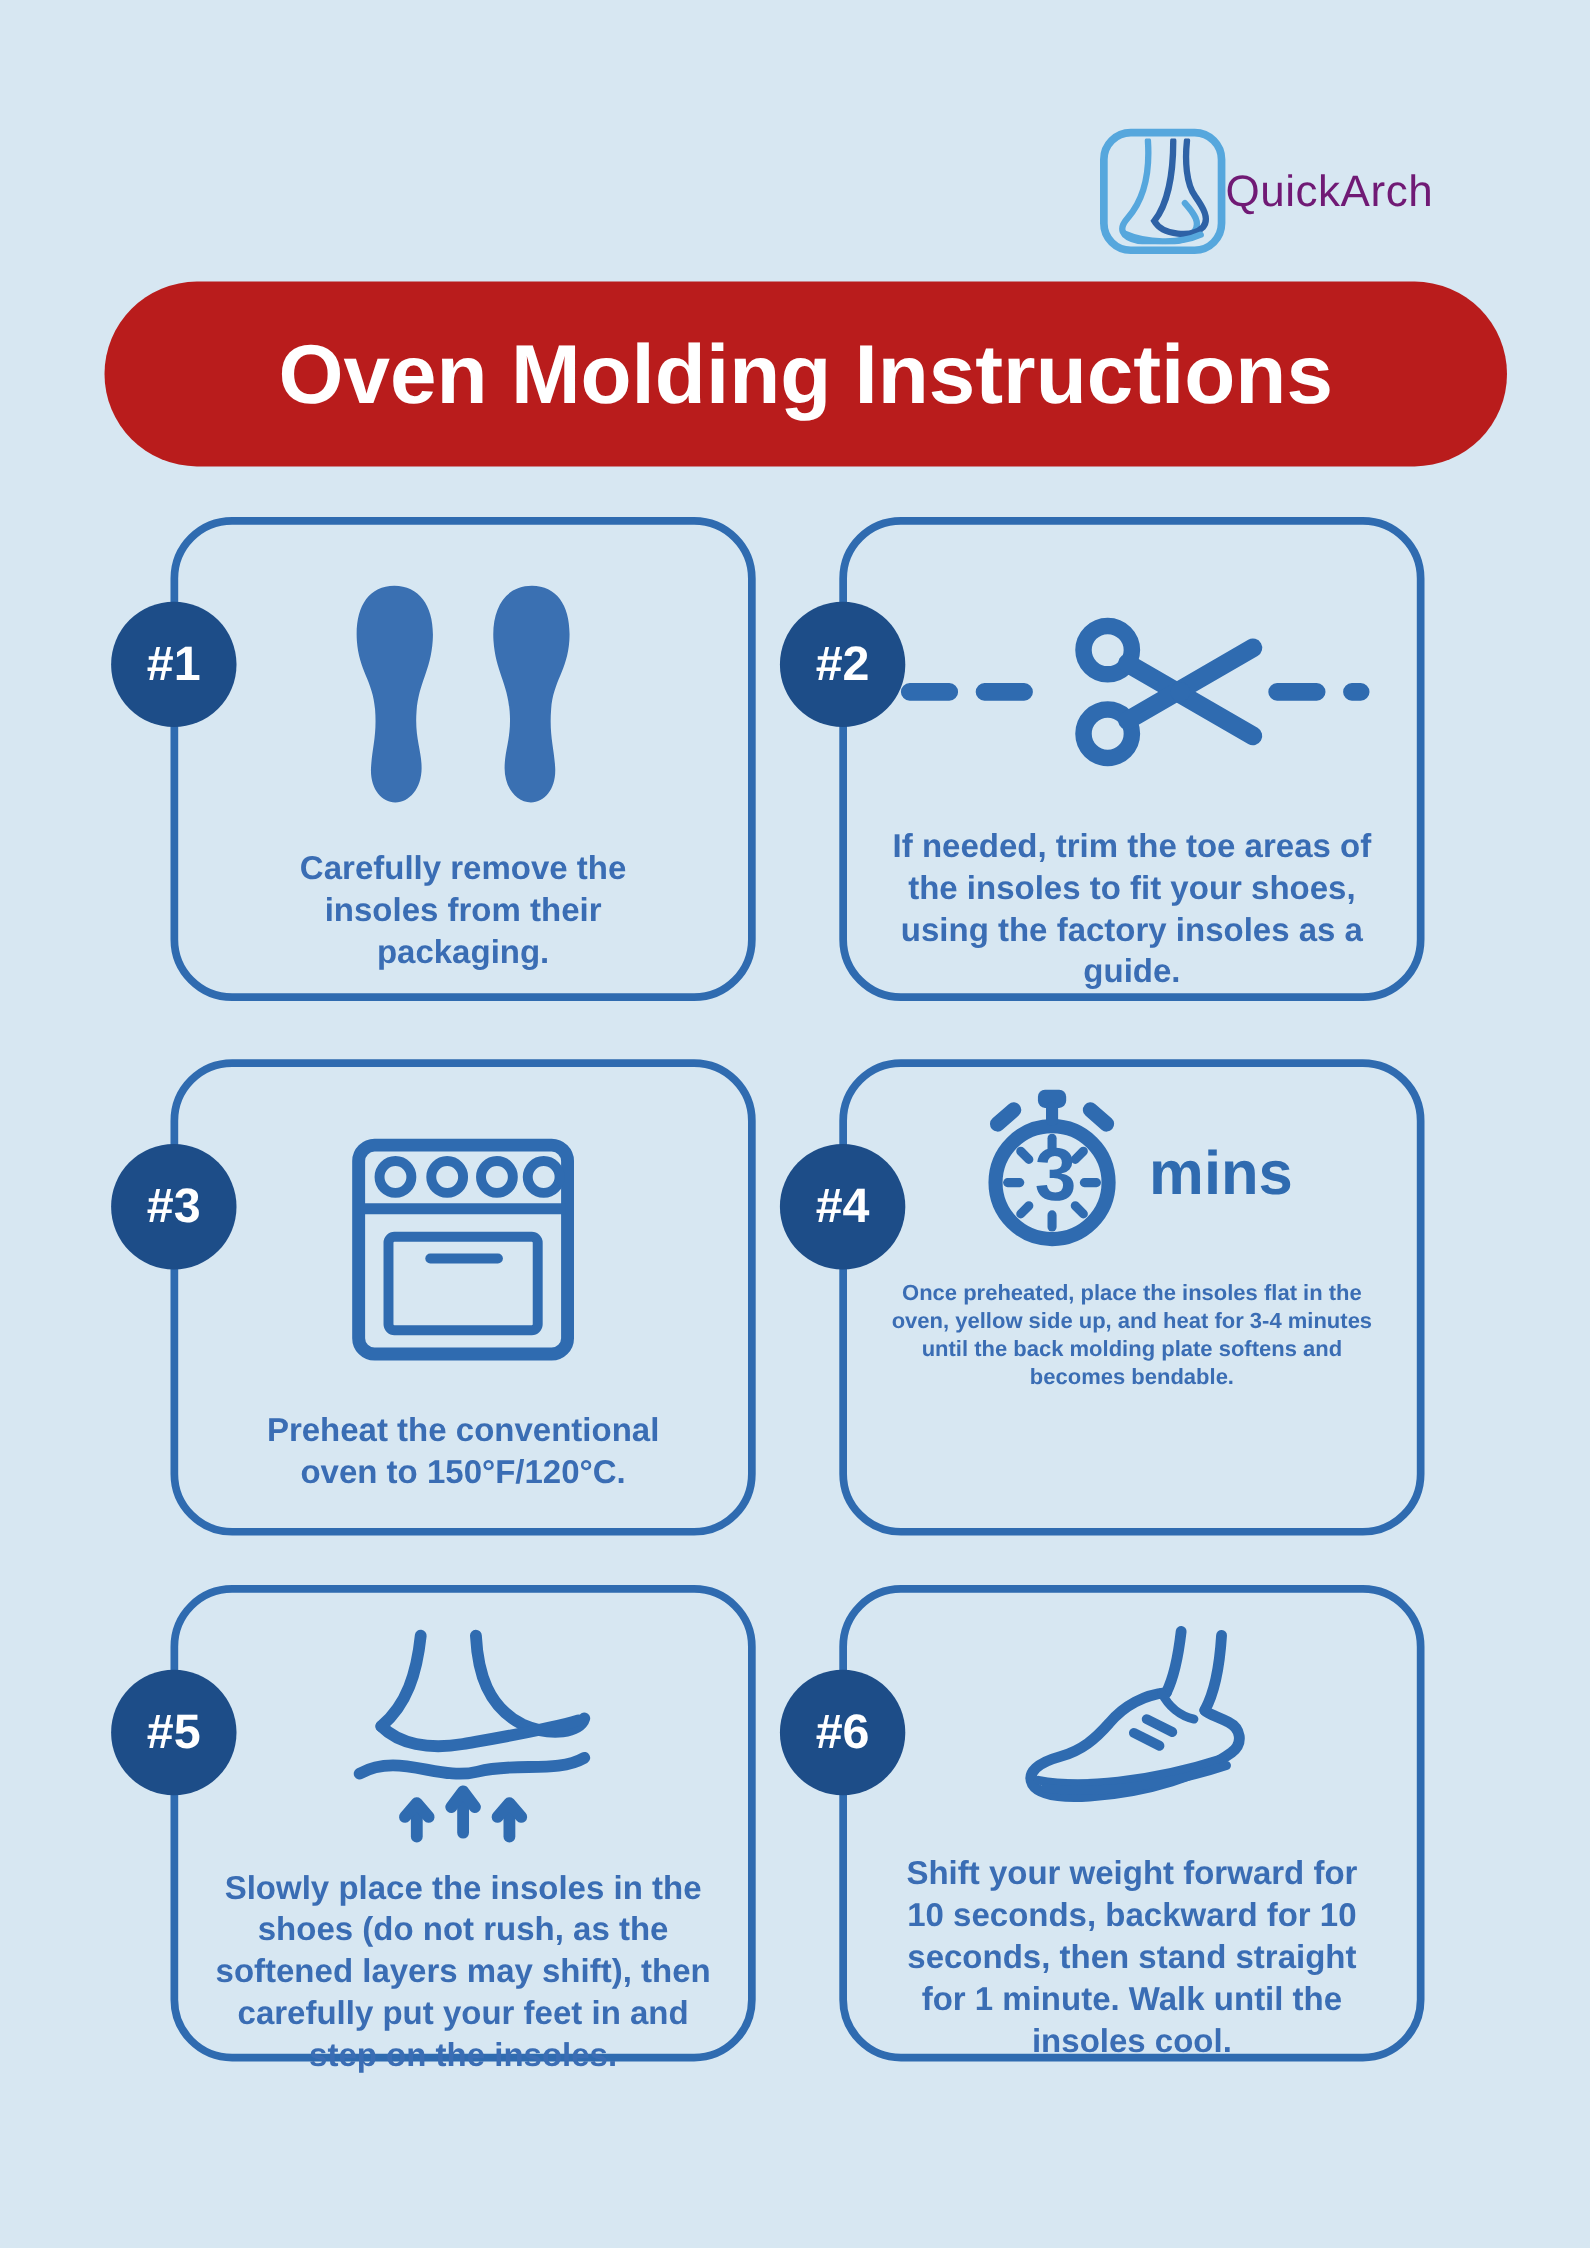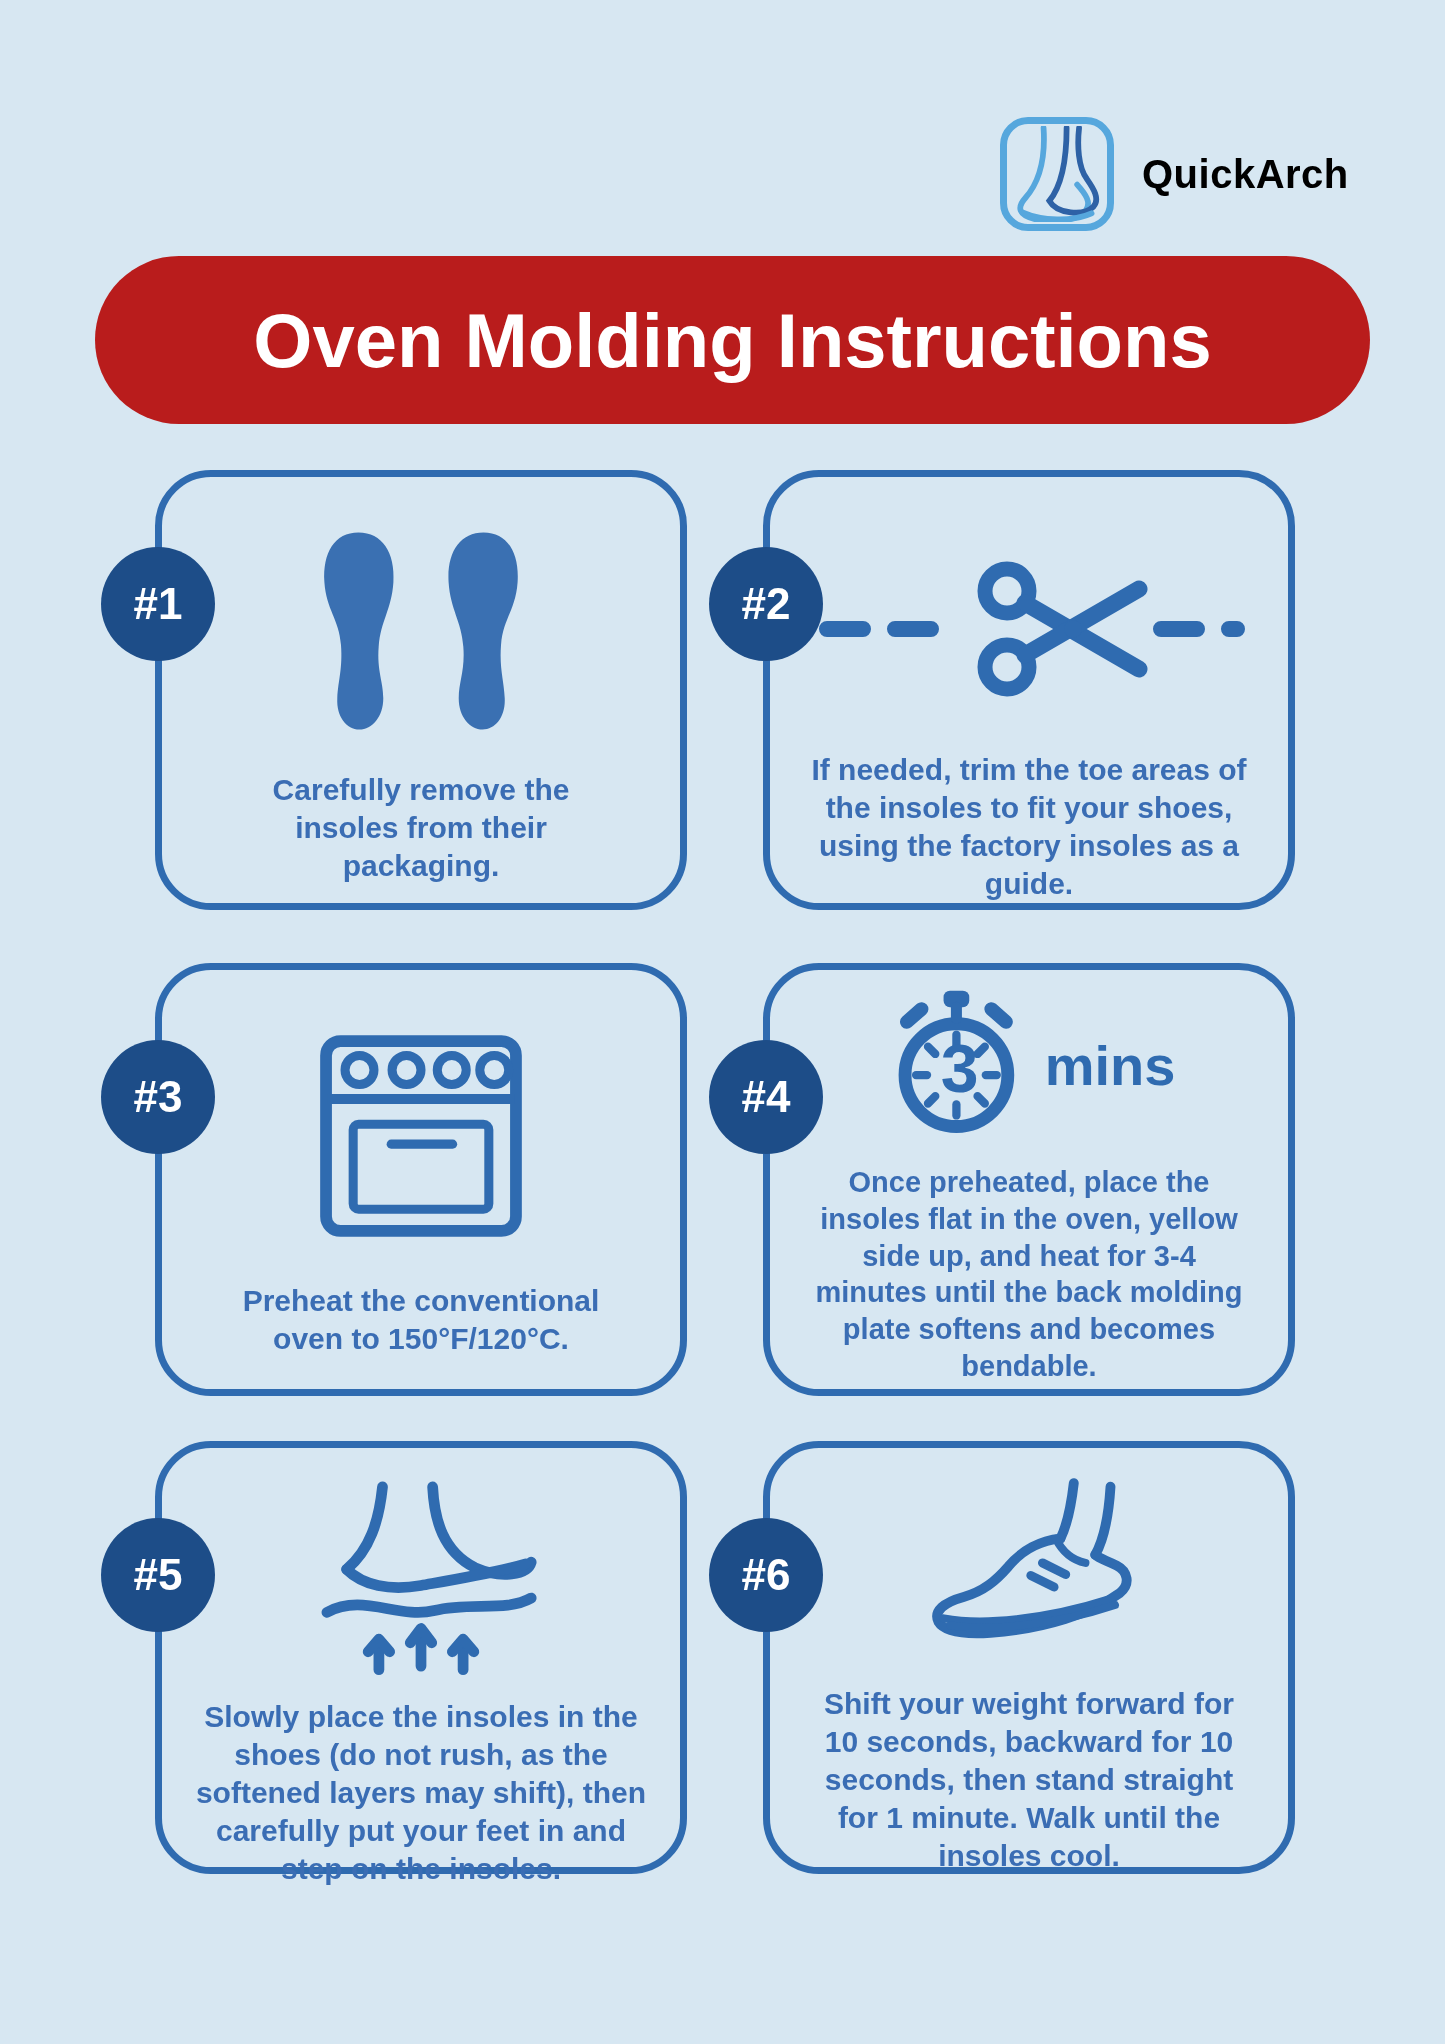--- a/index.html
+++ b/index.html
@@ -8,21 +8,21 @@
     position:relative; width:1445px; height:2044px;
     background:#d7e7f2; overflow:hidden;
   }
   
   .logo-row { position:absolute; left:1000px; top:117px; display:flex; align-items:center; }
   .logo-box {
     box-sizing:border-box; width:114px; height:114px;
     border:7px solid #56a7dd; border-radius:28px;
     display:flex; align-items:center; justify-content:center; background:transparent;
   }
-  .brand-name { margin-left:28px; font-size:40px; font-weight:bold; color:#000000; letter-spacing:0.5px; }
+  .brand-name { font-size:40px; font-weight:normal; color:#701a75; letter-spacing:0.5px; }
   
   .banner {
     position:absolute; left:95px; top:256px; width:1275px; height:168px;
     background:#b91c1c; border-radius:84px;
     display:flex; align-items:center; justify-content:center;
   }
   .banner h1 {
     margin:0; color:#ffffff; font-size:76px; font-weight:800; letter-spacing:0px;
     white-space:nowrap;
   }
@@ -47,21 +47,21 @@
     font-weight:700; color:#3a6db4; font-size:30px; line-height:1.27;
     text-align:center;
   }
   .c1 .icon-box { height:228px; margin-top:40px; }
   .c1 .text { margin-top:26px; width:340px; }
   .c2 .icon-box { height:225px; margin-top:42px; }
   .c2 .text { margin-top:12px; width:440px; }
   .c3 .icon-box { height:228px; margin-top:52px; }
   .c3 .text { margin-top:32px; width:420px; }
   .c4 .icon-box { height:150px; margin-top:20px; }
-  .c4 .text { margin-top:24px; width:452px; font-size:29px; }
+  .c4 .text { margin-top:24px; width:452px; font-size:20px; }
   .c5 .icon-box { height:212px; margin-top:30px; }
   .c5 .text { margin-top:14px; width:470px; }
   .c6 .icon-box { height:212px; margin-top:28px; }
   .c6 .text { margin-top:3px; width:450px; }
   
   .timer-wrap { display:flex; align-items:center; }
   .timer-dial { position:relative; width:156px; height:156px; }
   .timer-num {
     position:absolute; left:22px; top:42px; width:110px; text-align:center;
     font-size:68px; font-weight:800; color:#2f6bb0;

